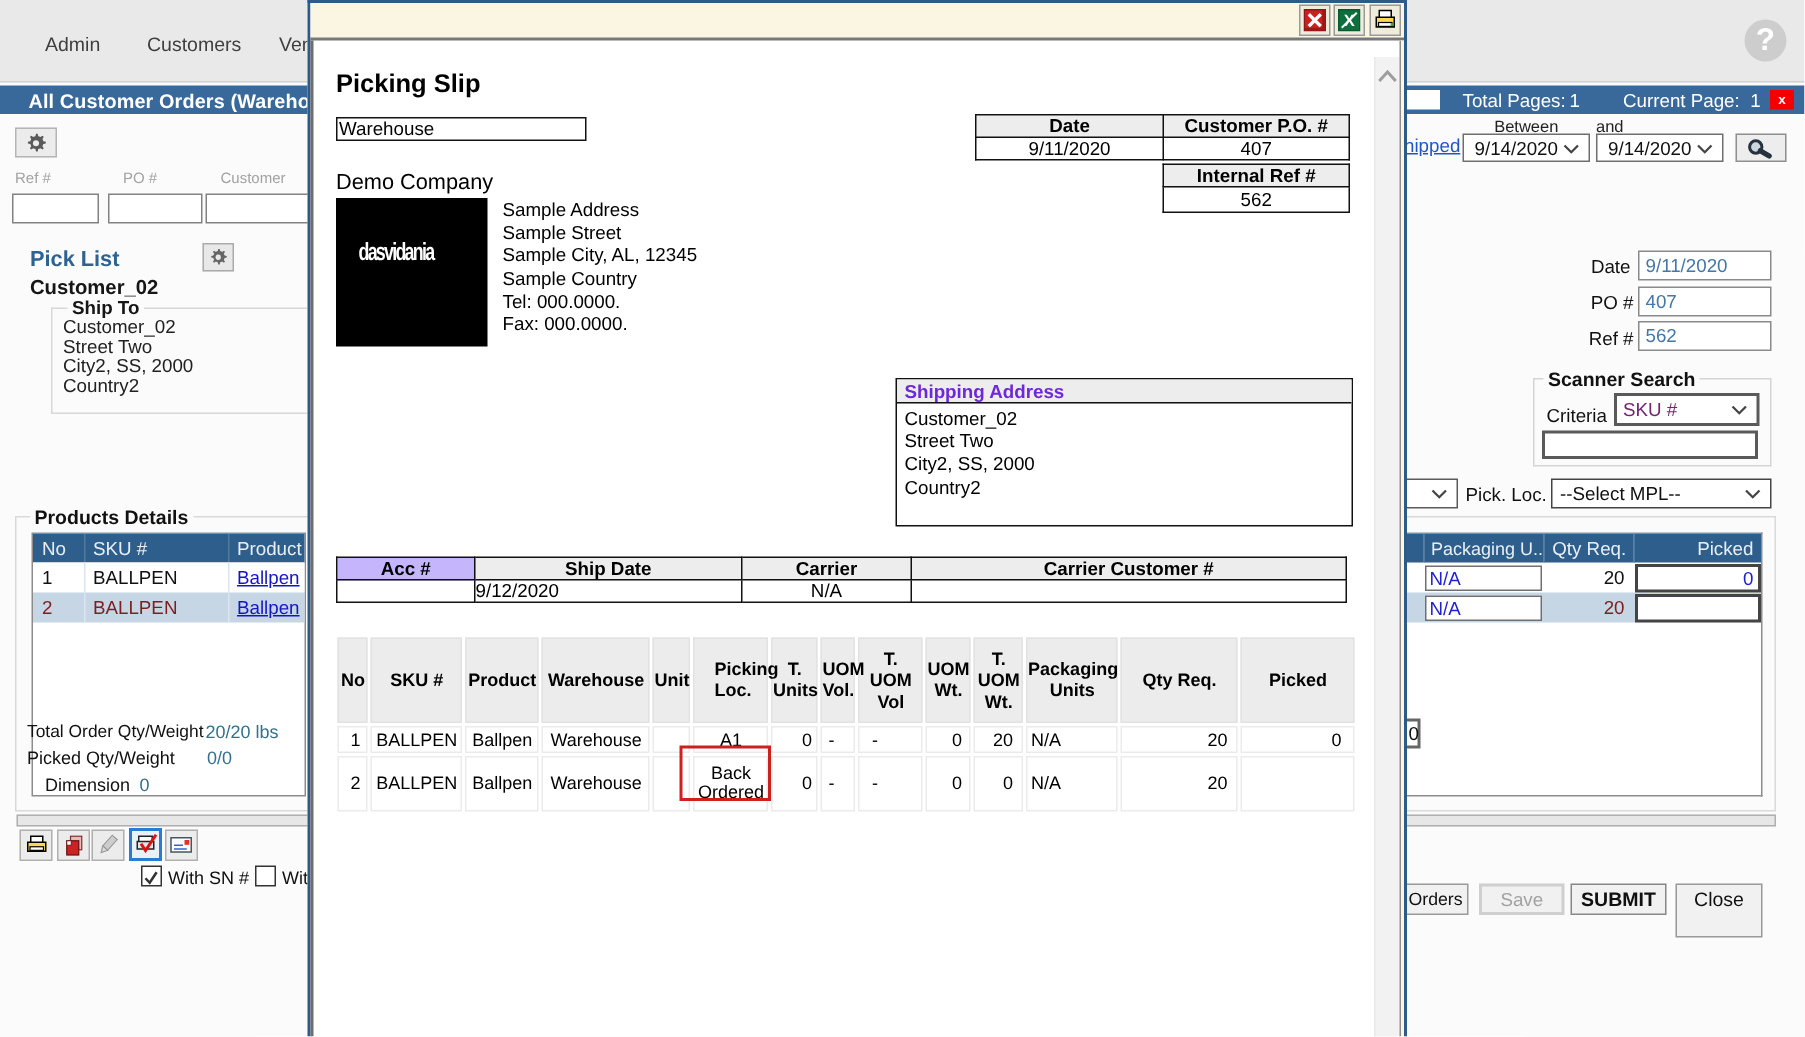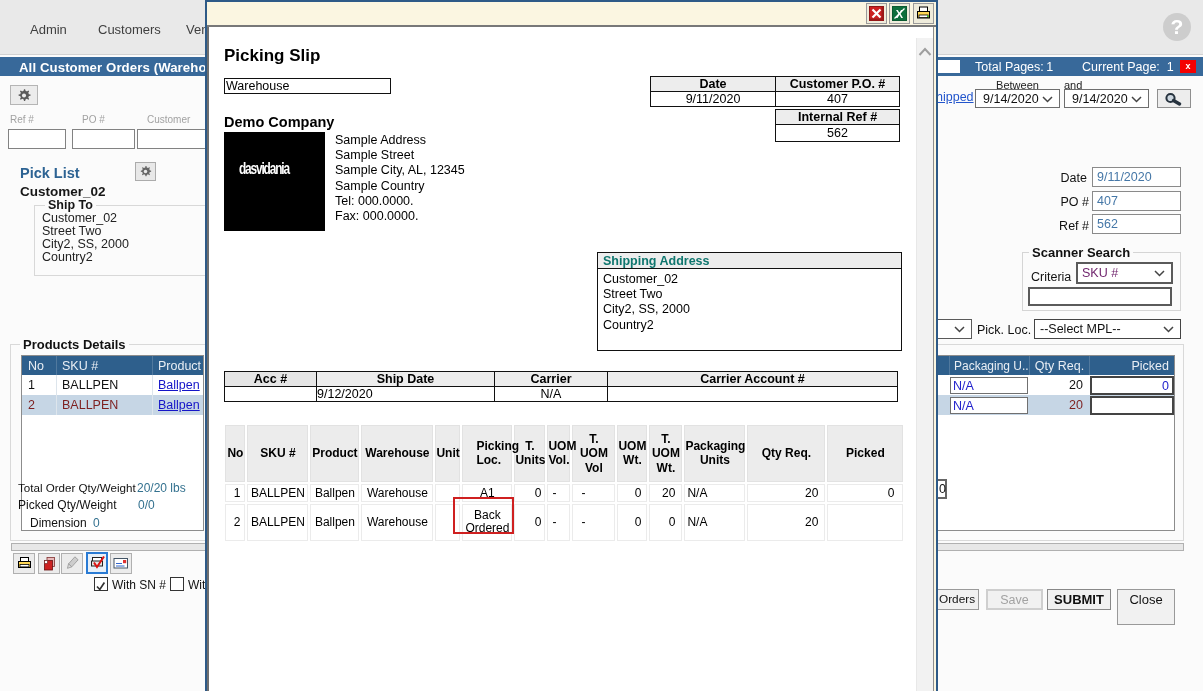--- a/index.html
+++ b/index.html
@@ -248,38 +248,38 @@
         <tr>
           <td style="border:1.5px solid #111;background:#ededed;font-weight:bold;font-size:12.5px;text-align:center;width:124px;height:15px;padding:0">Internal Ref #</td>
         </tr>
  <tr>
           <td style="border:1.5px solid #111;font-size:12.5px;text-align:center;height:17px;padding:0">562</td>
         </tr>
  </tbody>
     </table>
 </div>
 
-<div class="a" style="left:224px;top:114px;font-size:14.5px;font-weight:bold;color:#000;z-index:11">Demo Company</div>
+<div class="a" style="left:224px;top:114px;font-size:14.5px;font-weight:normal;color:#000;z-index:11">Demo Company</div>
 <div class="a" style="left:224px;top:132px;width:101px;height:99px;background:#000;z-index:11"></div>
 <div class="a" style="left:239px;top:159px;font-size:16.5px;font-weight:bold;color:#fff;z-index:12;letter-spacing:-1.6px;transform:scaleX(0.72);transform-origin:0 0">dasvidania</div>
 <div class="a" style="left:335px;top:133px;font-size:12.5px;color:#000;line-height:15.2px;z-index:11">Sample Address<br>Sample Street<br>Sample City, AL, 12345<br>Sample Country<br>Tel: 000.0000.<br>Fax: 000.0000.</div>
 
 <div class="a" style="left:597px;top:252px;width:305px;height:99px;border:1.5px solid #111;z-index:11">
- <div style="background:#ededed;border-bottom:1.5px solid #111;font-weight:bold;font-size:12.5px;color:#0f766e;padding:1px 0 1px 5px;height:16px">Shipping Address</div>
+ <div style="background:#ededed;border-bottom:1.5px solid #111;font-weight:bold;font-size:12.5px;color:#6d28d9;padding:1px 0 1px 5px;height:16px">Shipping Address</div>
  <div style="font-size:12.5px;color:#000;line-height:15.2px;padding:3px 0 0 5px">Customer_02<br>Street Two<br>City2, SS, 2000<br>Country2</div>
 </div>
 
 <div class="a" style="left:224px;top:371px;z-index:11">
  <table style="border-collapse:collapse;font-family:'Liberation Sans',sans-serif">
  <tbody>
         <tr>
-          <td style="border:1.5px solid #111;background:#e5e5e5;font-weight:bold;font-size:12.5px;text-align:center;width:92px;height:14px;padding:0">Acc #</td>
+          <td style="border:1.5px solid #111;background:#c4b5fd;font-weight:bold;font-size:12.5px;text-align:center;width:92px;height:14px;padding:0">Acc #</td>
      <td style="border:1.5px solid #111;background:#ededed;font-weight:bold;font-size:12.5px;text-align:center;width:178px;padding:0">Ship Date</td>
      <td style="border:1.5px solid #111;background:#ededed;font-weight:bold;font-size:12.5px;text-align:center;width:113px;padding:0">Carrier</td>
-     <td style="border:1.5px solid #111;background:#ededed;font-weight:bold;font-size:12.5px;text-align:center;width:290px;padding:0">Carrier Account #</td>
+     <td style="border:1.5px solid #111;background:#ededed;font-weight:bold;font-size:12.5px;text-align:center;width:290px;padding:0">Carrier Customer #</td>
         </tr>
  <tr>
           <td style="border:1.5px solid #111;height:14px;padding:0"></td>
      <td style="border:1.5px solid #111;font-size:12.5px;text-align:left;padding:0">9/12/2020</td>
      <td style="border:1.5px solid #111;font-size:12.5px;text-align:center;padding:0">N/A</td>
      <td style="border:1.5px solid #111;padding:0"></td>
         </tr>
  </tbody>
     </table>
 </div>

